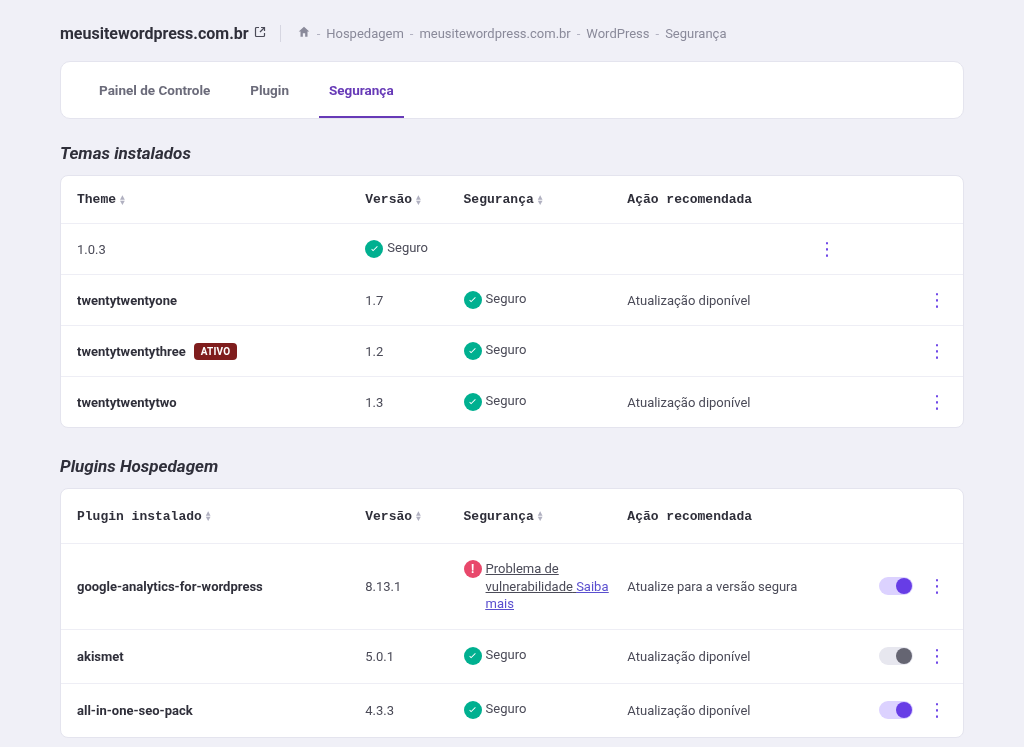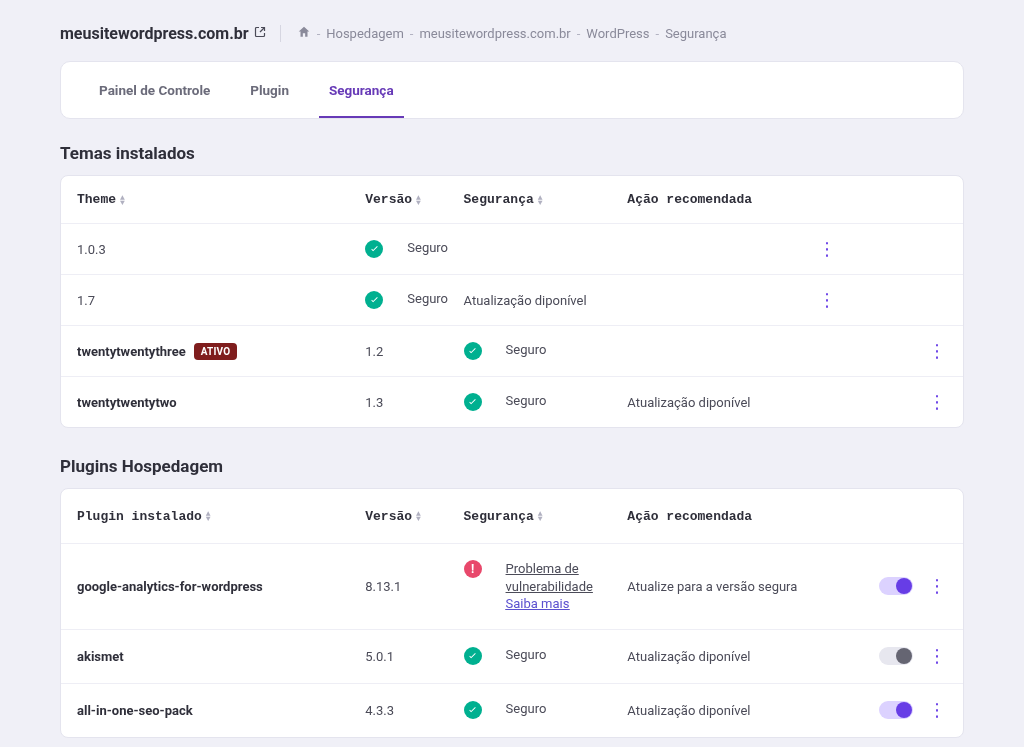--- a/index.html
+++ b/index.html
@@ -70,20 +70,21 @@
       position: absolute;
       left: 10px; right: 10px; bottom: 0;
       height: 2px;
       background: #673ab7;
     }
     .section-title {
       font-weight: 700;
       font-size: 17px;
       color: #2f2f3a;
       margin: 0 40px 12px 40px;
+      font-style: italic;
     }
     .table-card {
       background: #fff;
       border: 1px solid #e4e4ee;
       border-radius: 8px;
       margin: 0 40px 28px 40px;
       overflow: hidden;
     }
     .trow {
       display: grid;
@@ -113,21 +114,21 @@
     .tbody .name { font-weight: 700; color: #2f2f3a; display: flex; align-items: center; gap: 8px; }
     .badge-active {
       background: #7f1d1d;
       color: #fff;
       font-weight: 700;
       font-size: 10px;
       padding: 3px 7px;
       border-radius: 4px;
       letter-spacing: 0.2px;
     }
-    .sec-cell { display: flex; align-items: flex-start; gap: 24px; }
+    .sec-cell { display: flex; align-items: flex-start; gap: 4px; }
     .sec-ok {
       width: 18px; height: 18px; border-radius: 50%;
       background: #00b090; display: inline-flex;
       align-items: center; justify-content: center;
       flex-shrink: 0;
     }
     .sec-ok svg { width: 11px; height: 11px; fill: #fff; }
     .sec-warn {
       width: 18px; height: 18px; border-radius: 50%;
       background: #e8486b; color: #fff;
@@ -236,20 +237,23 @@
           </span>
         <span>Seguro</span>
       </div>
       <div class="cell"></div>
       <div class="cell actions">
         <span class="more-btn">⋮</span>
       </div>
     </div>
 
     <div class="trow tbody">
+      <div class="cell name">
+        <span>twentytwentyone</span>
+      </div>
       <div class="cell">1.7</div>
       <div class="cell sec-cell">
         <span class="sec-ok">
             <svg viewBox="0 0 24 24">
               <path d="M9 16l-4-4 1.4-1.4L9 13.2l8.6-8.6L19 6z"></path>
             </svg>
           </span>
         <span>Seguro</span>
       </div>
       <div class="cell">Atualização diponível</div>

